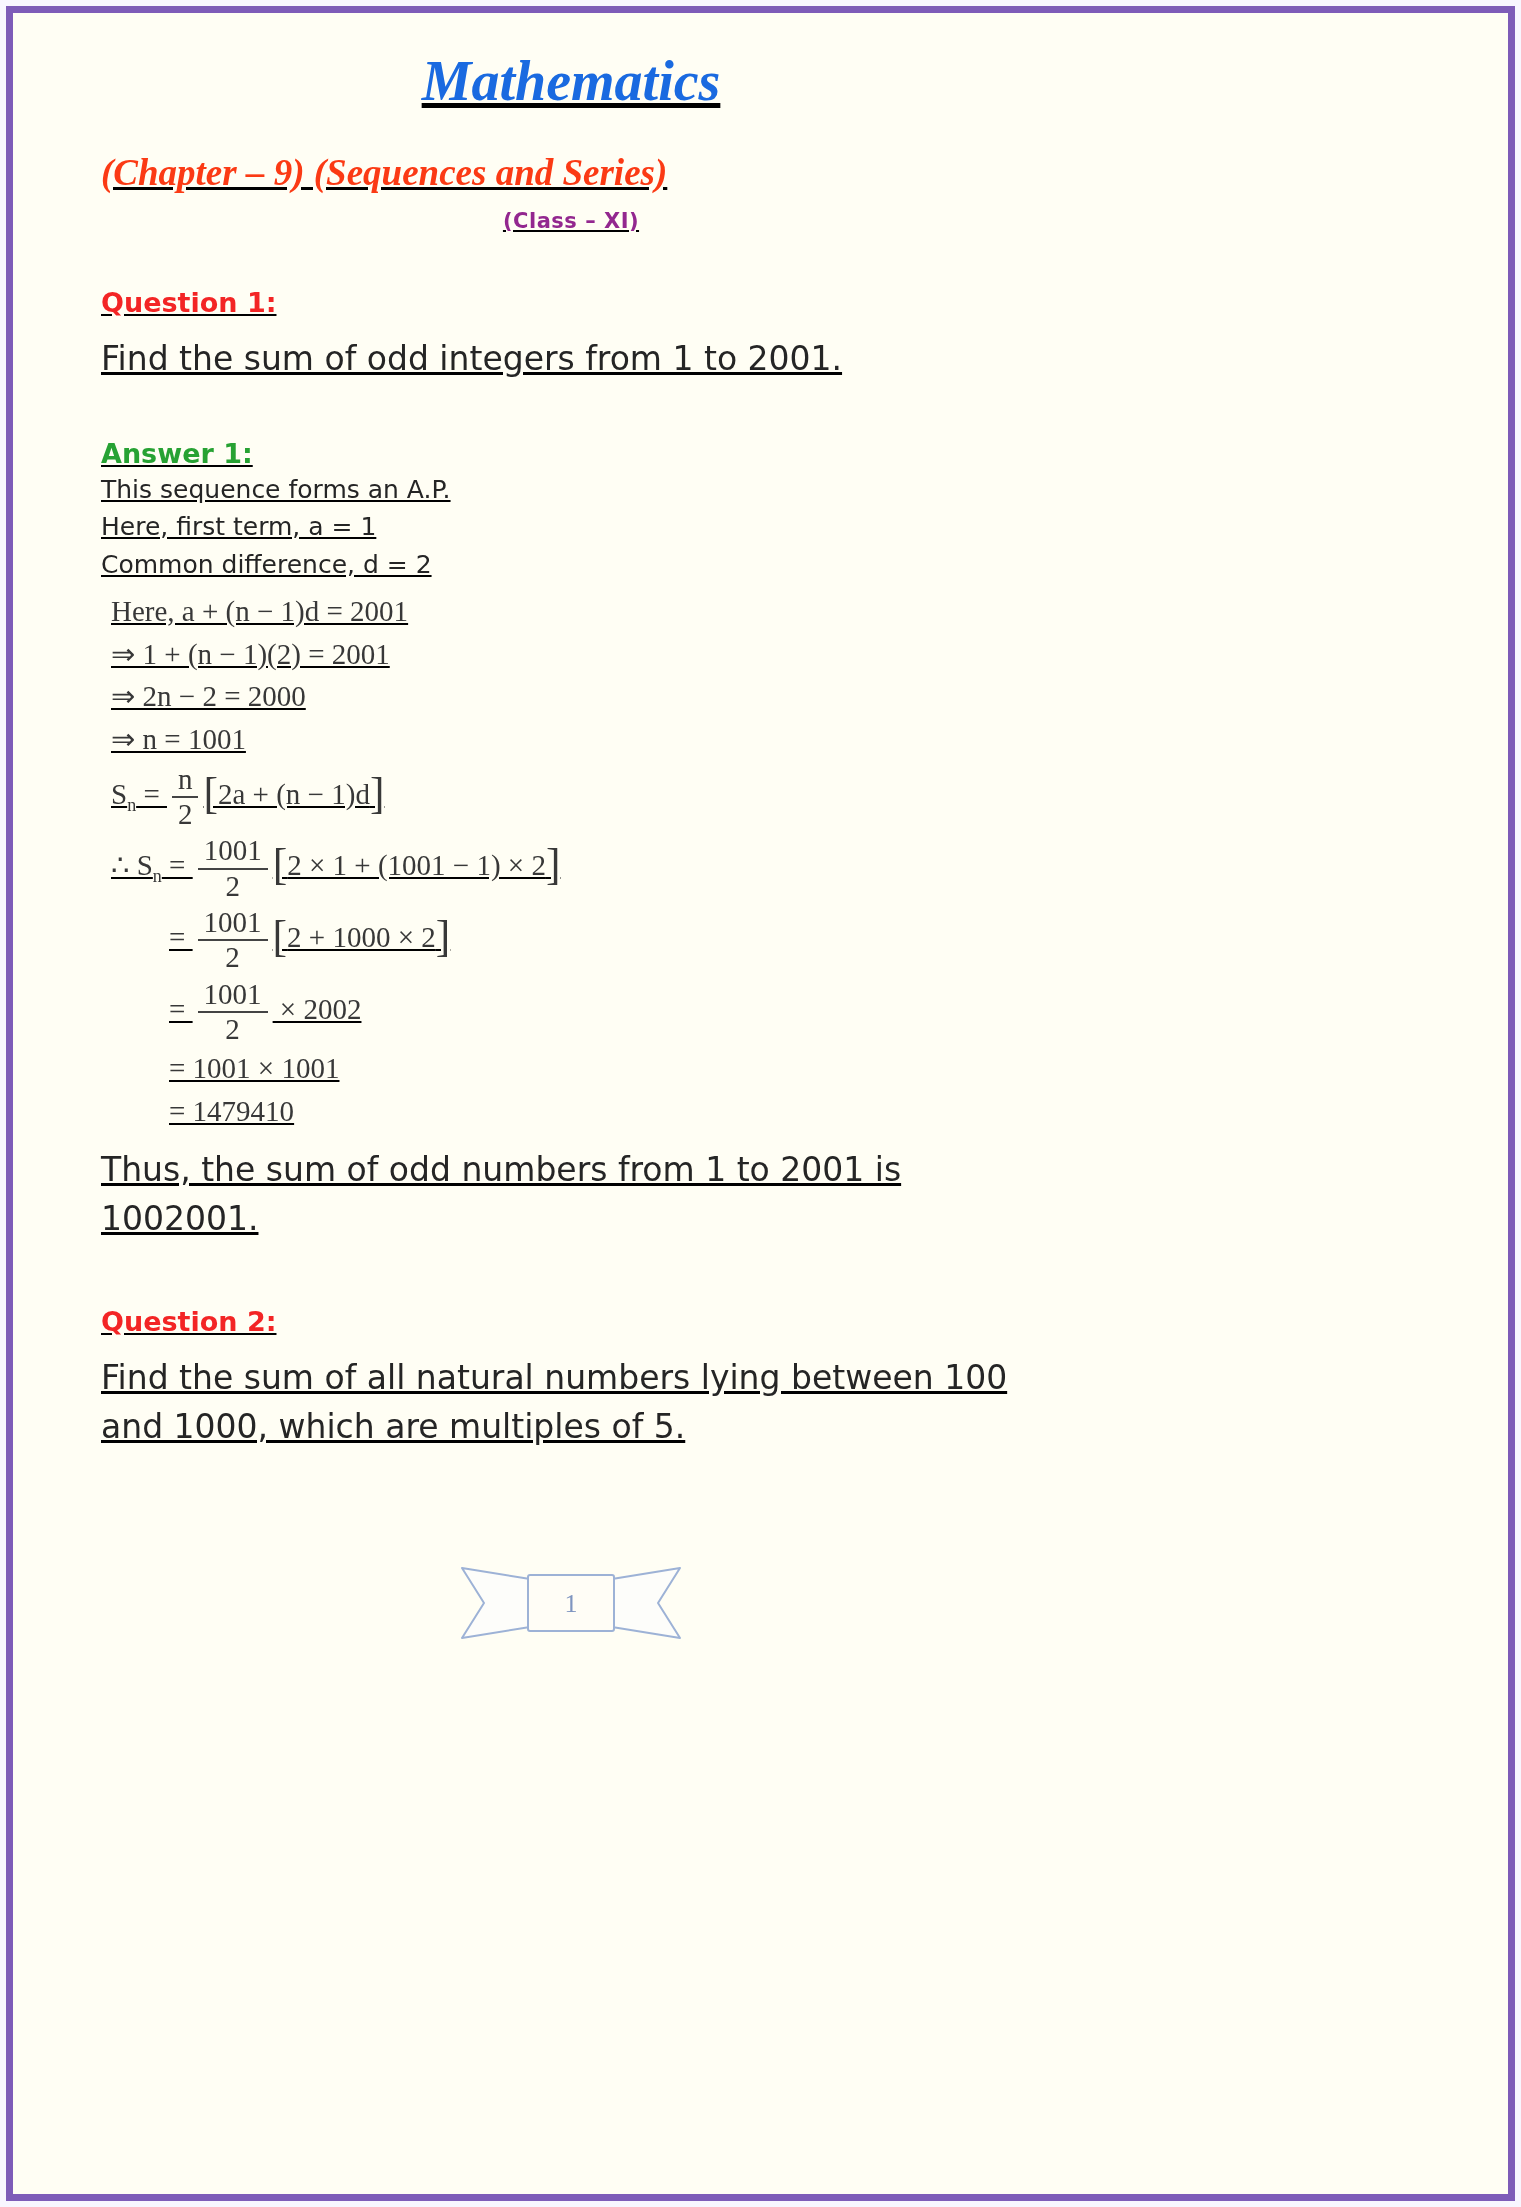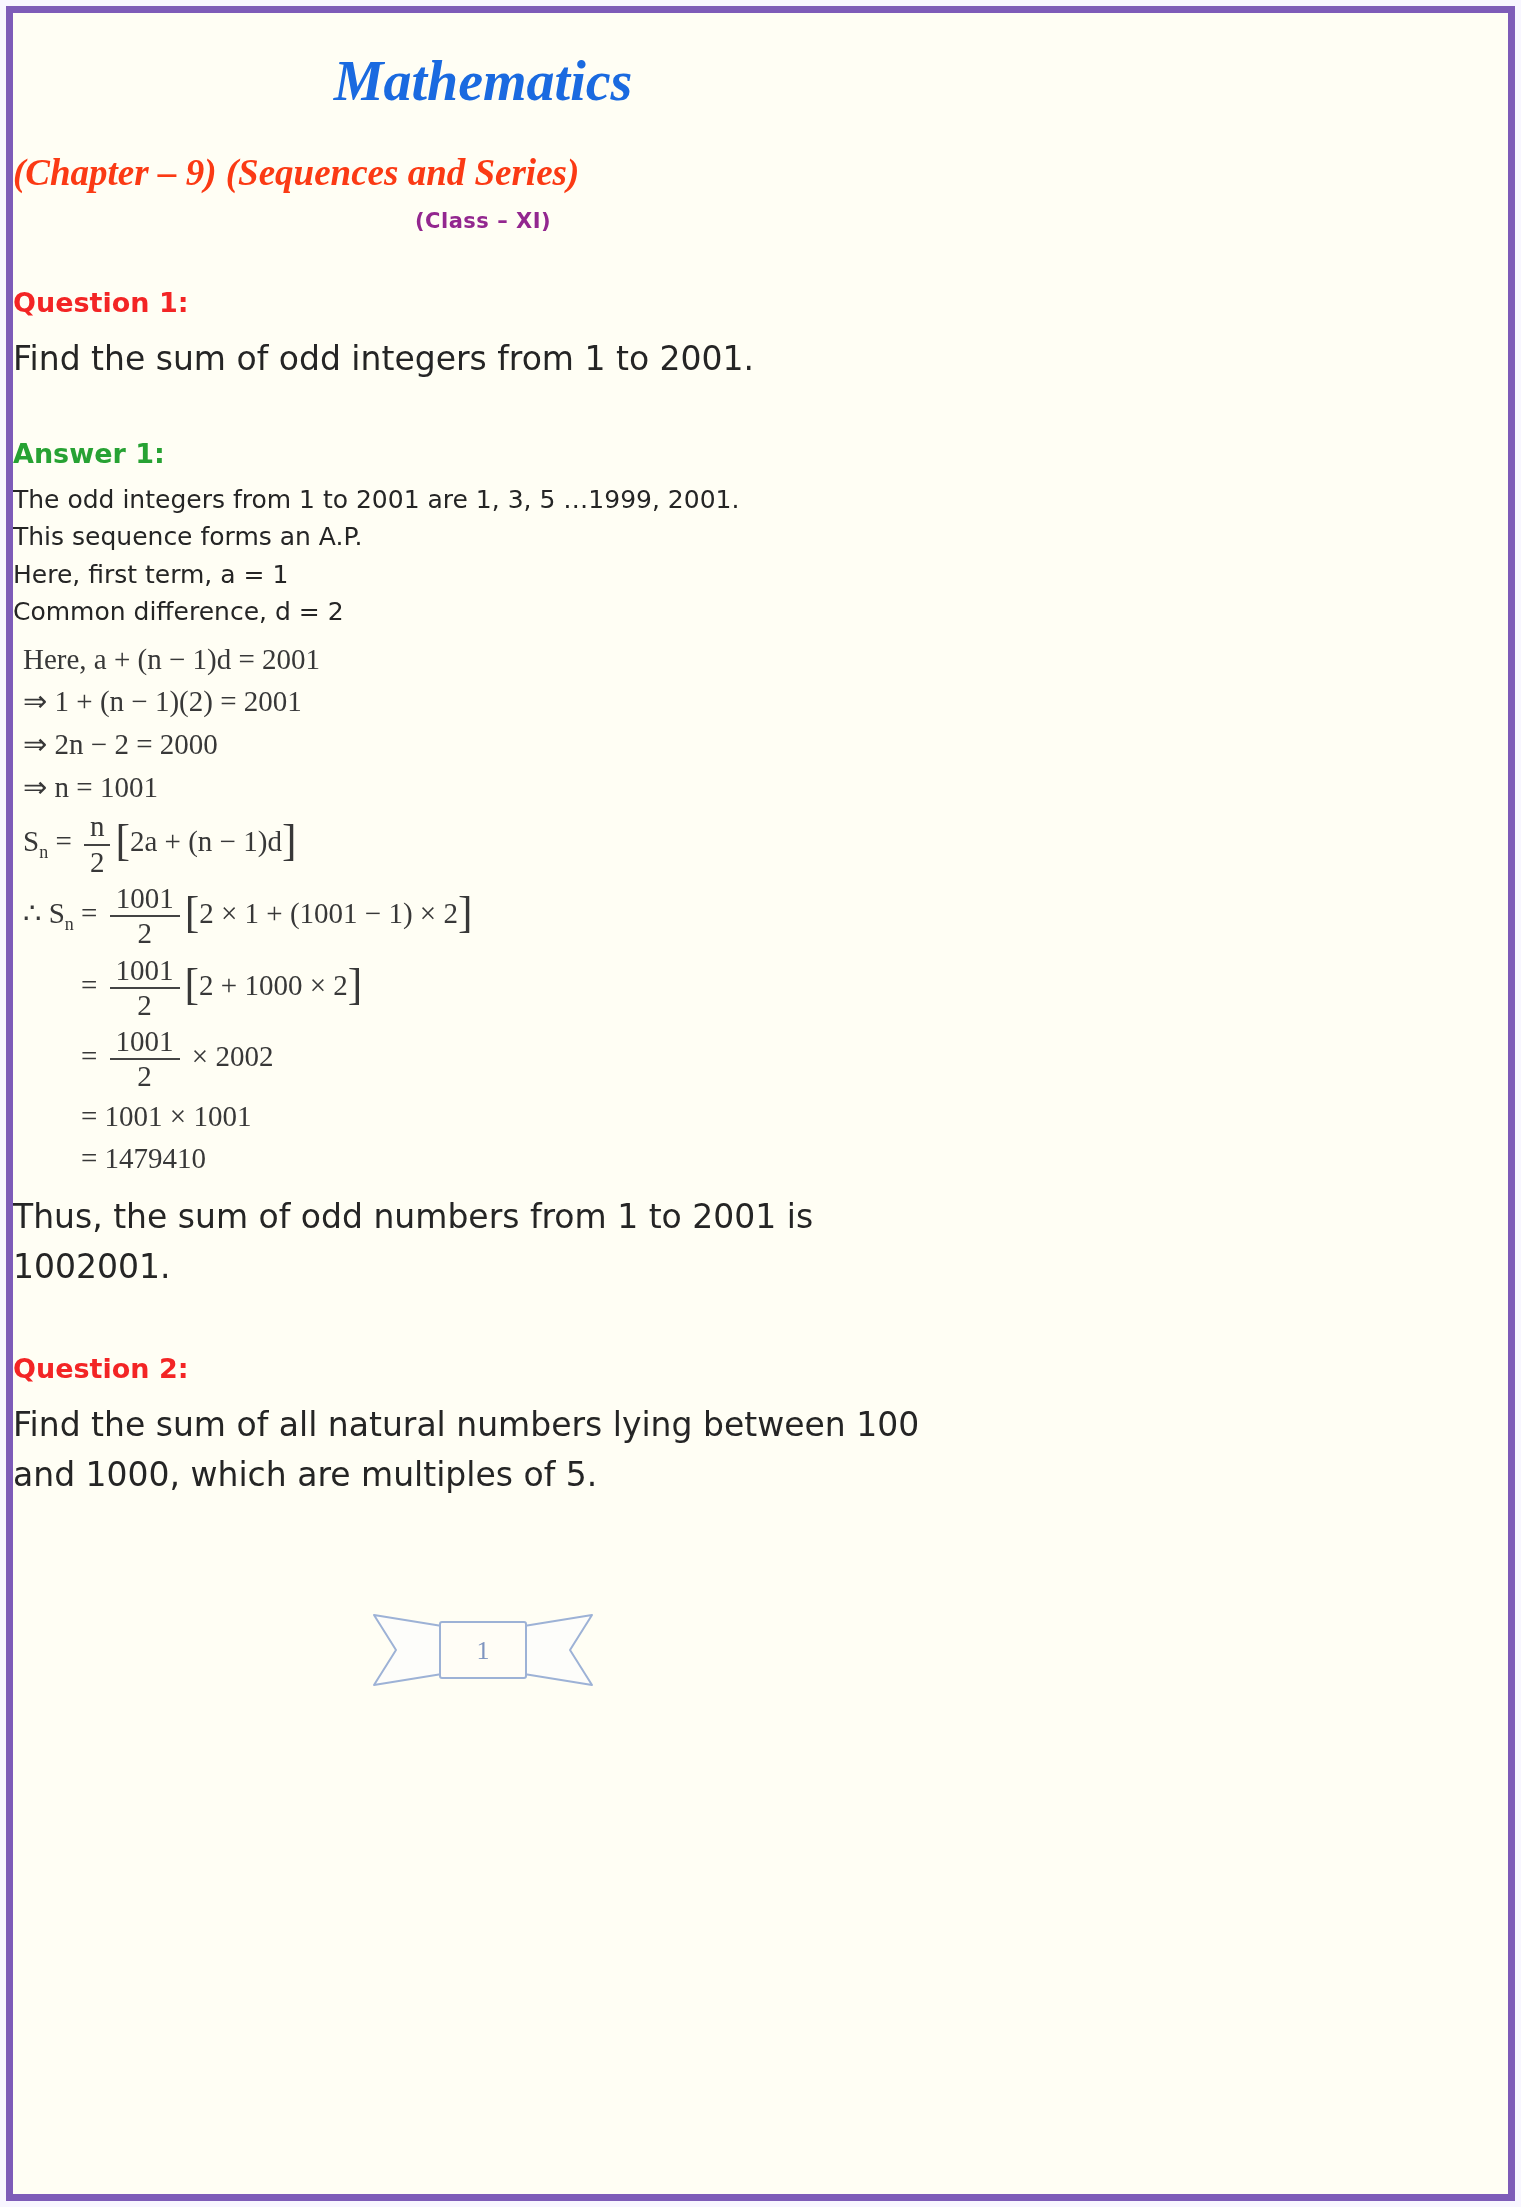--- a/index.html
+++ b/index.html
@@ -10,21 +10,23 @@
   }
   .page{
     position:absolute;inset:6px;
     border:7px solid #7e5cb8;
     background:#fffef4;
     box-sizing:border-box;
     overflow:hidden;
   }
   .content{
     width:940px;
+    margin-left:88px;
     padding-top:24px;
+    text-decoration:underline;
   }
   .title{
     text-align:center;
     font-family:"Liberation Serif",serif;
     font-style:italic;font-weight:bold;
     font-size:56px;color:#1a6ae0;
     margin:12px 0 0;
   }
   .chapter{
     text-align:left;
@@ -76,21 +78,20 @@
   <div class="content">
 
     <h1 class="title">Mathematics</h1>
     <div class="chapter">(Chapter – 9) (Sequences and Series)</div>
     <div class="classline">(Class – XI)</div>
 
     <div class="qlabel red">Question 1:</div>
     <div class="btext">Find the sum of odd integers from 1 to 2001.</div>
 
     <div class="qlabel green">Answer 1:</div>
-    <div class="aline first">The odd integers from 1 to 2001 are 1, 3, 5 …1999, 2001.</div>
     <div class="aline">This sequence forms an A.P.</div>
     <div class="aline">Here, first term, a = 1</div>
     <div class="aline">Common difference, d = 2</div>
 
     <div class="eqblock" id="equations">
         <div class="eq"><span>Here, a + (n − 1)d = 2001</span></div>
         <div class="eq"><span>⇒ 1 + (n − 1)(2) = 2001</span></div>
         <div class="eq"><span>⇒ 2n − 2 = 2000</span></div>
         <div class="eq"><span>⇒ n = 1001</span></div>
         <div class="eq"><span>S</span><sub>n</sub><span> = </span><span class="frac">

